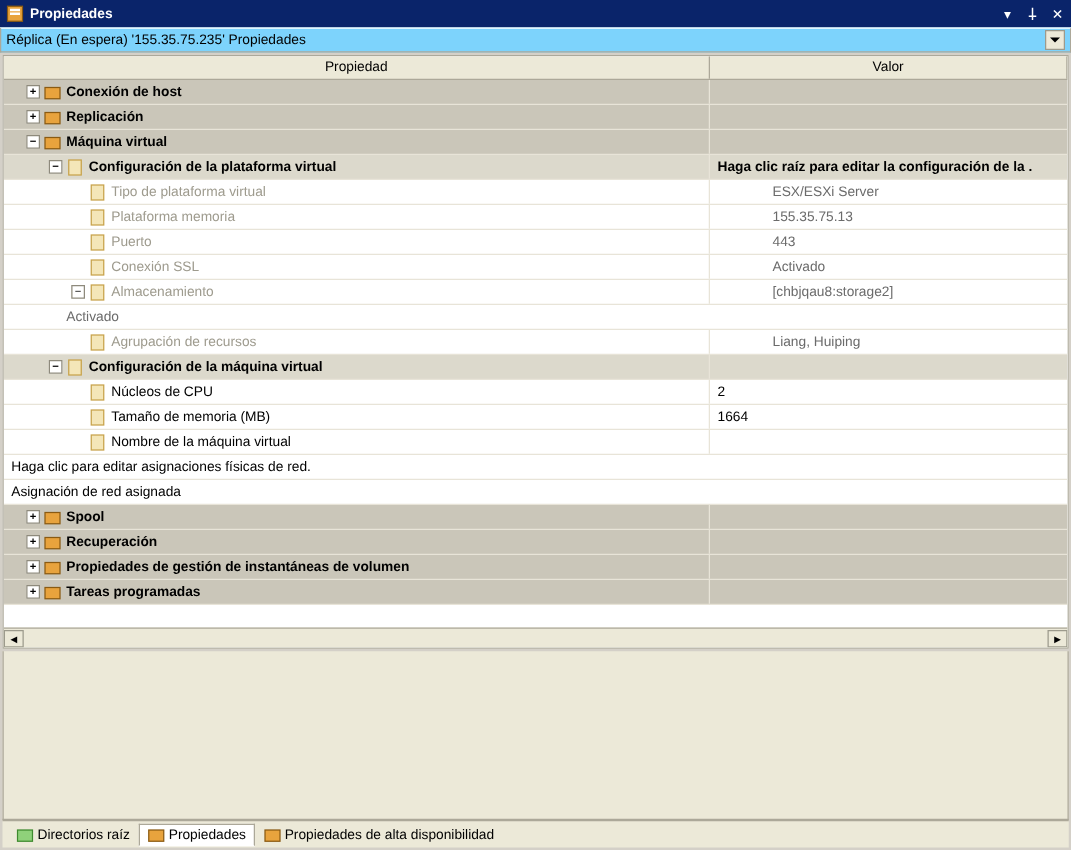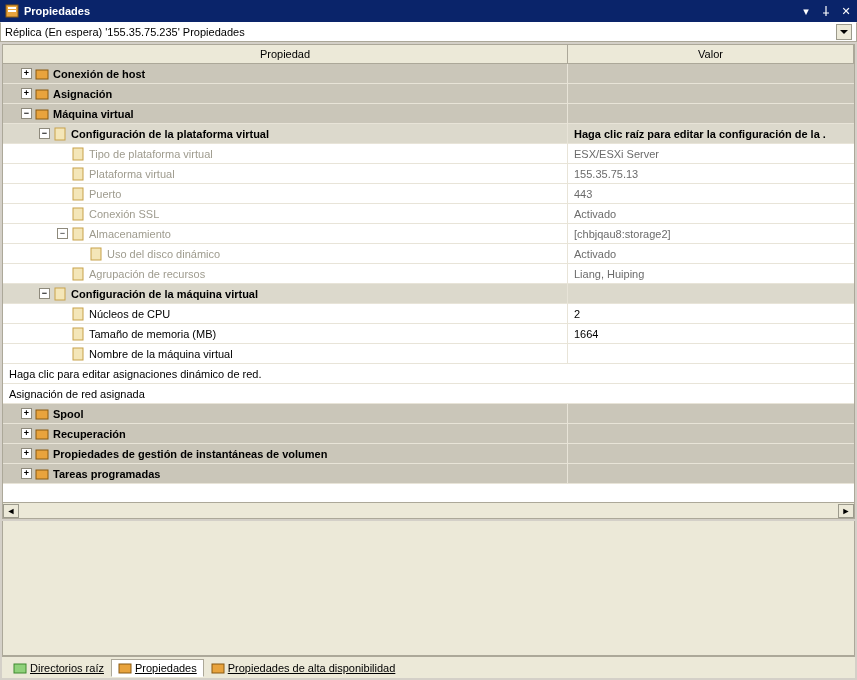--- a/index.html
+++ b/index.html
@@ -19,21 +19,21 @@
   height: 22px;
   display: flex;
   align-items: center;
   padding: 0 4px;
 }
 .titlebar .icon { width: 16px; height: 16px; margin-right: 4px; display:inline-flex; align-items:center; justify-content:center;}
 .titlebar .title { flex: 1; font-weight: bold; font-size: 11px; }
 .titlebar .tb-buttons { display: flex; gap: 6px; align-items:center;}
 .titlebar .tb-btn { width: 14px; height: 14px; color:#fff; display:flex; align-items:center; justify-content:center; font-size:11px; cursor:pointer;}
 .subbar {
-  background: #ffffff;
+  background: #7dd3fc;
   border: 1px solid #aca899;
   border-top: 1px solid #fff;
   height: 20px;
   display: flex;
   align-items: center;
   padding: 0 4px;
   justify-content: center;
 }
 .subbar .subtitle { flex:1; }
 .subbar .dd-btn {
@@ -73,21 +73,21 @@
 .row {
   display:flex;
   height:20px;
   border-bottom:1px solid #e8e4d8;
   align-items:center;
 }
 .row.group0 { background:#cac6b9; font-weight:bold; }
 .row.group1 { background:#dcd9cc; font-weight:bold; }
 .row.leaf { background:#fff; }
 .row.leaf.dim .label { color:#9e9b8e; }
-.row.leaf.dim .value { color:#6b6b6b; }
+.row.leaf.dim .value { color:#6b6b6b;margin-left:44px; }
 .row .prop-cell {
   width:565px;
   display:flex;
   align-items:center;
   border-right:1px solid #e8e4d8;
   height:100%;
   overflow:hidden;
 }
 .row .value {
   flex:1;
@@ -150,21 +150,20 @@
   align-items:center;
   padding: 2px 4px;
   margin: 0 2px 2px 2px;
 }
 .tab {
   display:flex;
   align-items:center;
   padding:1px 6px;
   cursor:pointer;
   border:1px solid transparent;
-  text-decoration:underline;
 }
 .tab.active { background:#fff; border:1px solid #aca899; border-bottom-color:#fff;}
 .tab .tab-icon { width:14px; height:14px; margin-right:3px; display:inline-flex; align-items:center; justify-content:center;}
 
 svg { display:block; }
 </style>
 </head>
 <body>
 
 <div class="titlebar">
@@ -219,21 +218,21 @@
 
     <div class="row group0">
       <div class="prop-cell">
         <span class="indent" style="width:18px"></span>
         <span class="expander">+</span>
         <span class="node-icon">
             <svg width="14" height="14">
               <rect x="1" y="3" width="12" height="9" fill="#e8a33d" stroke="#8a5a12"></rect>
             </svg>
           </span>
-        <span class="label">Asignación</span>
+        <span class="label">Replicación</span>
       </div>
       <div class="value"></div>
     </div>
 
     <div class="row group0">
       <div class="prop-cell">
         <span class="indent" style="width:18px"></span>
         <span class="expander">−</span>
         <span class="node-icon">
             <svg width="14" height="14">
@@ -272,21 +271,21 @@
       <div class="value">ESX/ESXi Server</div>
     </div>
     <div class="row leaf dim">
       <div class="prop-cell">
         <span class="indent" style="width:68px"></span>
         <span class="node-icon">
             <svg width="14" height="14">
               <rect x="2" y="1" width="10" height="12" fill="#f4e6b8" stroke="#c7a24a"></rect>
             </svg>
           </span>
-        <span class="label">Plataforma virtual</span>
+        <span class="label">Plataforma memoria</span>
       </div>
       <div class="value">155.35.75.13</div>
     </div>
     <div class="row leaf dim">
       <div class="prop-cell">
         <span class="indent" style="width:68px"></span>
         <span class="node-icon">
             <svg width="14" height="14">
               <rect x="2" y="1" width="10" height="12" fill="#f4e6b8" stroke="#c7a24a"></rect>
             </svg>
@@ -314,29 +313,20 @@
         <span class="node-icon">
             <svg width="14" height="14">
               <rect x="2" y="1" width="10" height="12" fill="#f4e6b8" stroke="#c7a24a"></rect>
             </svg>
           </span>
         <span class="label">Almacenamiento</span>
       </div>
       <div class="value">[chbjqau8:storage2]</div>
     </div>
     <div class="row leaf dim">
-      <div class="prop-cell">
-        <span class="indent" style="width:86px"></span>
-        <span class="node-icon">
-            <svg width="14" height="14">
-              <rect x="2" y="1" width="10" height="12" fill="#f4e6b8" stroke="#c7a24a"></rect>
-            </svg>
-          </span>
-        <span class="label">Uso del disco dinámico</span>
-      </div>
       <div class="value">Activado</div>
     </div>
     <div class="row leaf dim">
       <div class="prop-cell">
         <span class="indent" style="width:68px"></span>
         <span class="node-icon">
             <svg width="14" height="14">
               <rect x="2" y="1" width="10" height="12" fill="#f4e6b8" stroke="#c7a24a"></rect>
             </svg>
           </span>
@@ -387,21 +377,21 @@
         <span class="indent" style="width:68px"></span>
         <span class="node-icon">
             <svg width="14" height="14">
               <rect x="2" y="1" width="10" height="12" fill="#f4e6b8" stroke="#c7a24a"></rect>
             </svg>
           </span>
         <span class="label">Nombre de la máquina virtual</span>
       </div>
     </div>
     <div class="row leaf">
-      <div class="value">Haga clic para editar asignaciones dinámico de red.</div>
+      <div class="value">Haga clic para editar asignaciones físicas de red.</div>
     </div>
     <div class="row leaf">
       <div class="value">Asignación de red asignada</div>
     </div>
 
     <div class="row group0">
       <div class="prop-cell">
         <span class="indent" style="width:18px"></span>
         <span class="expander">+</span>
         <span class="node-icon">

